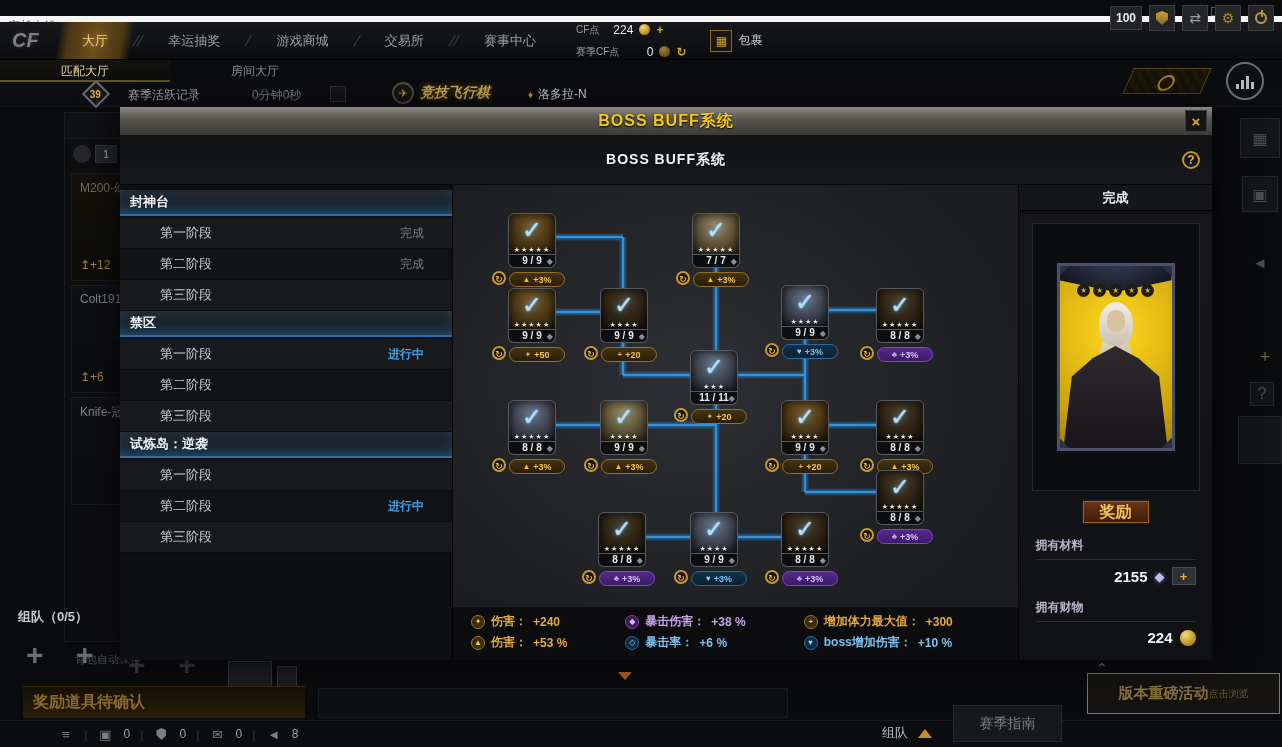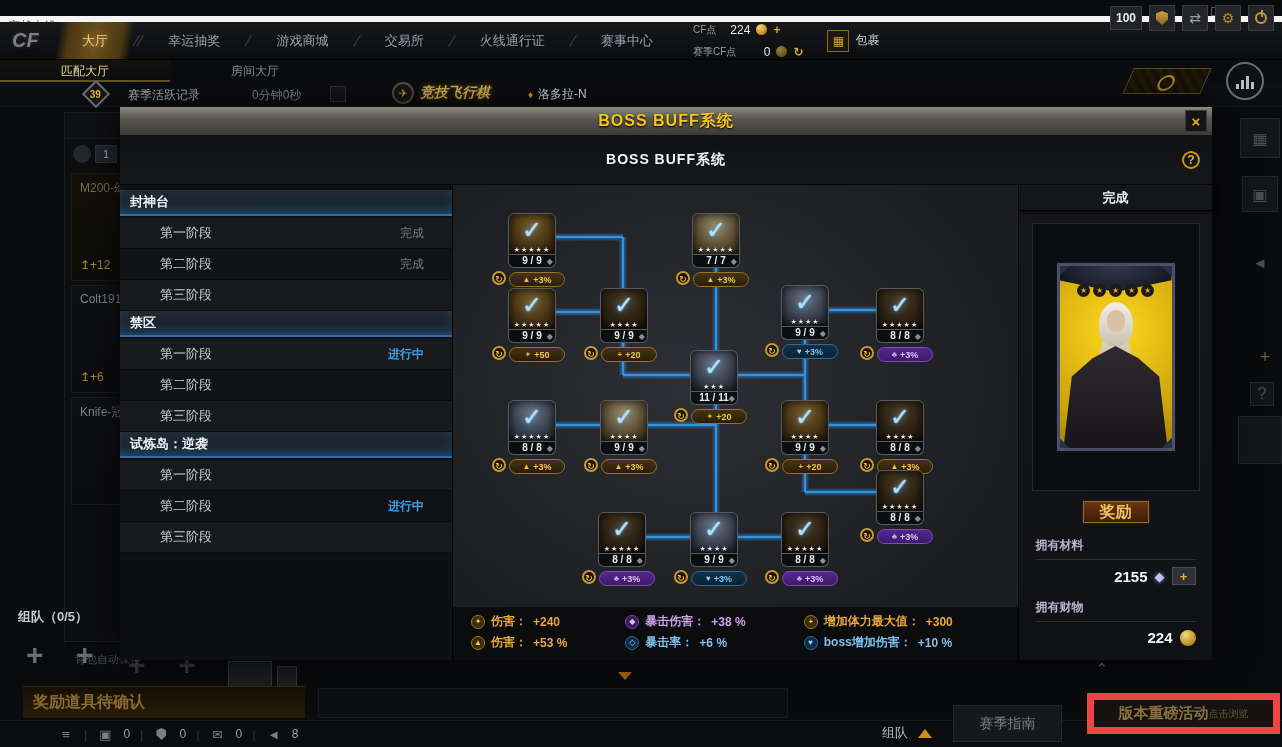--- a/index.html
+++ b/index.html
@@ -86,21 +86,21 @@
   .hint{position:absolute;left:540px;top:663px;width:540px;color:#4e483a;font-size:12px;}
   .hintcaret{position:absolute;left:1096px;top:660px;color:#8a8e94;font-size:14px;}
   .statusbar{position:absolute;left:0;top:720px;width:1282px;height:27px;background:#0b0c0e;border-top:1px solid #1a1c20;display:flex;align-items:center;}
   .statusbar .grp{display:flex;align-items:center;gap:10px;margin-left:58px;color:#8a8e94;font-size:13px;}
   .sb-ic{color:#7a7e86;font-size:13px;display:flex;align-items:center;justify-content:center;min-width:16px;}
   .sb-count{color:#9aa0a8;font-size:12px;}
   .sb-div{color:#2e3136;}
   .teambtn{position:absolute;left:882px;top:724px;display:flex;align-items:center;gap:10px;color:#b9bcc2;font-size:13px;}
   .uptri{width:0;height:0;border-left:7px solid transparent;border-right:7px solid transparent;border-bottom:9px solid #c9901e;}
   .guidebtn{position:absolute;left:953px;top:705px;width:109px;height:37px;background:#17181b;border:1px solid #26282c;color:#7a7e85;font-size:14px;display:flex;align-items:center;justify-content:center;}
-  .verbtn{position:absolute;left:1087px;top:693px;width:193px;height:41px;background:#151310;border:7px solid #ef4444;display:flex;align-items:center;justify-content:center;}
+  .verbtn{position:absolute;left:1087px;top:673px;width:193px;height:41px;background:#151310;border:1px solid #ef4444;display:flex;align-items:center;justify-content:center;}
   .verbtn .v1{color:#8a7340;font-size:15px;font-weight:bold;}
   .verbtn .v2{color:#6a5a30;font-size:10px;}
 
   
   .dialog{position:absolute;left:120px;top:107px;width:1092px;height:553px;box-shadow:0 0 36px rgba(0,0,0,.85);background:#101114;}
   .dlg-title{height:28px;background:linear-gradient(180deg,#8a887e,#56554e 45%,#3b3a35);display:flex;align-items:center;justify-content:center;position:relative;}
   .dlg-title b{color:#f6c51b;font-size:16px;letter-spacing:1px;text-shadow:0 1px 2px #000;}
   .dlg-close{position:absolute;right:5px;top:3px;width:22px;height:22px;background:#141416;border:1px solid #3a3a3e;color:#e8b41e;font-size:15px;font-weight:bold;display:flex;align-items:center;justify-content:center;cursor:default;}
   .dlg-sub{height:50px;background:linear-gradient(#101113,#17181b);border-bottom:1px solid #060708;display:flex;align-items:center;justify-content:center;position:relative;}
   .dlg-sub b{color:#f2f4f7;font-size:14px;letter-spacing:1px;}
@@ -198,21 +198,20 @@
     <div class="nav-items" id="navItems">
         <div class="nav-item active">大厅</div>
         <span class="nav-sep">/</span>
         <span class="nav-sep">/</span>
         <div class="nav-item">幸运抽奖</div>
         <span class="nav-sep">/</span>
         <div class="nav-item">游戏商城</div>
         <span class="nav-sep">/</span>
         <div class="nav-item">交易所</div>
         <span class="nav-sep">/</span>
-        <div class="nav-item">火线通行证</div>
         <span class="nav-sep">/</span>
         <div class="nav-item">赛事中心</div>
       </div>
     <div class="cfwallet">
       <div class="cfrow">
         <span>CF点</span>
         <span class="val">224</span>
         <span class="coin"></span>
         <span class="goldbtn">+</span>
       </div>

